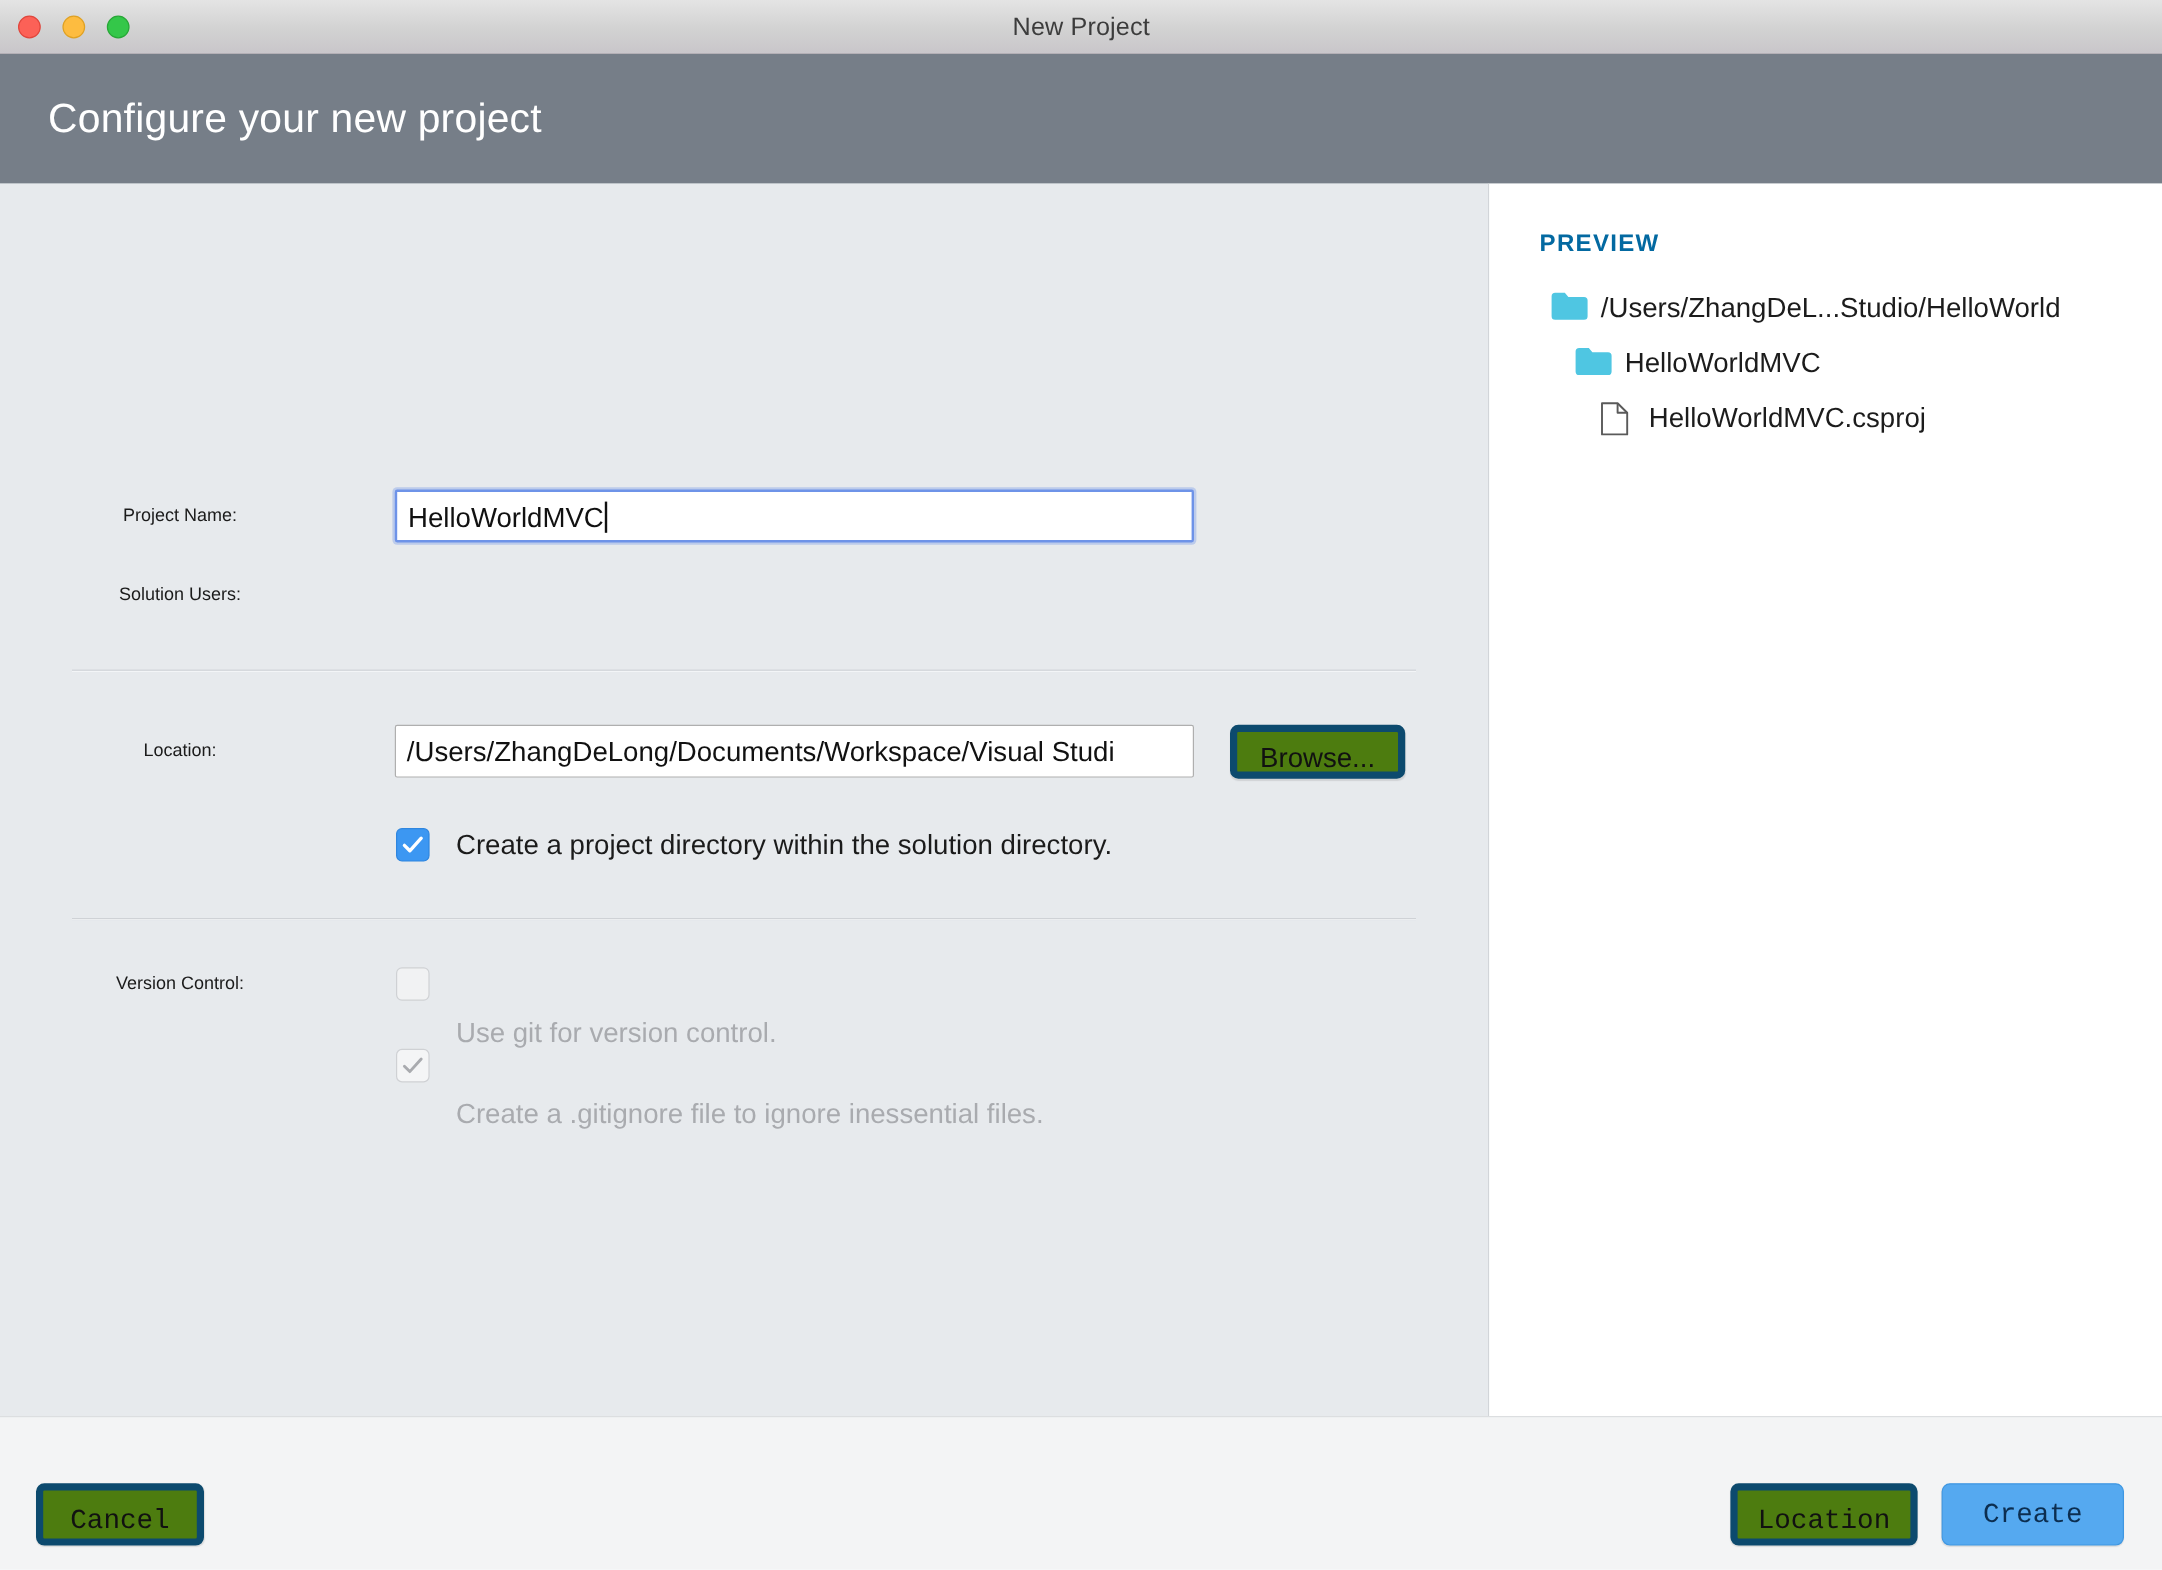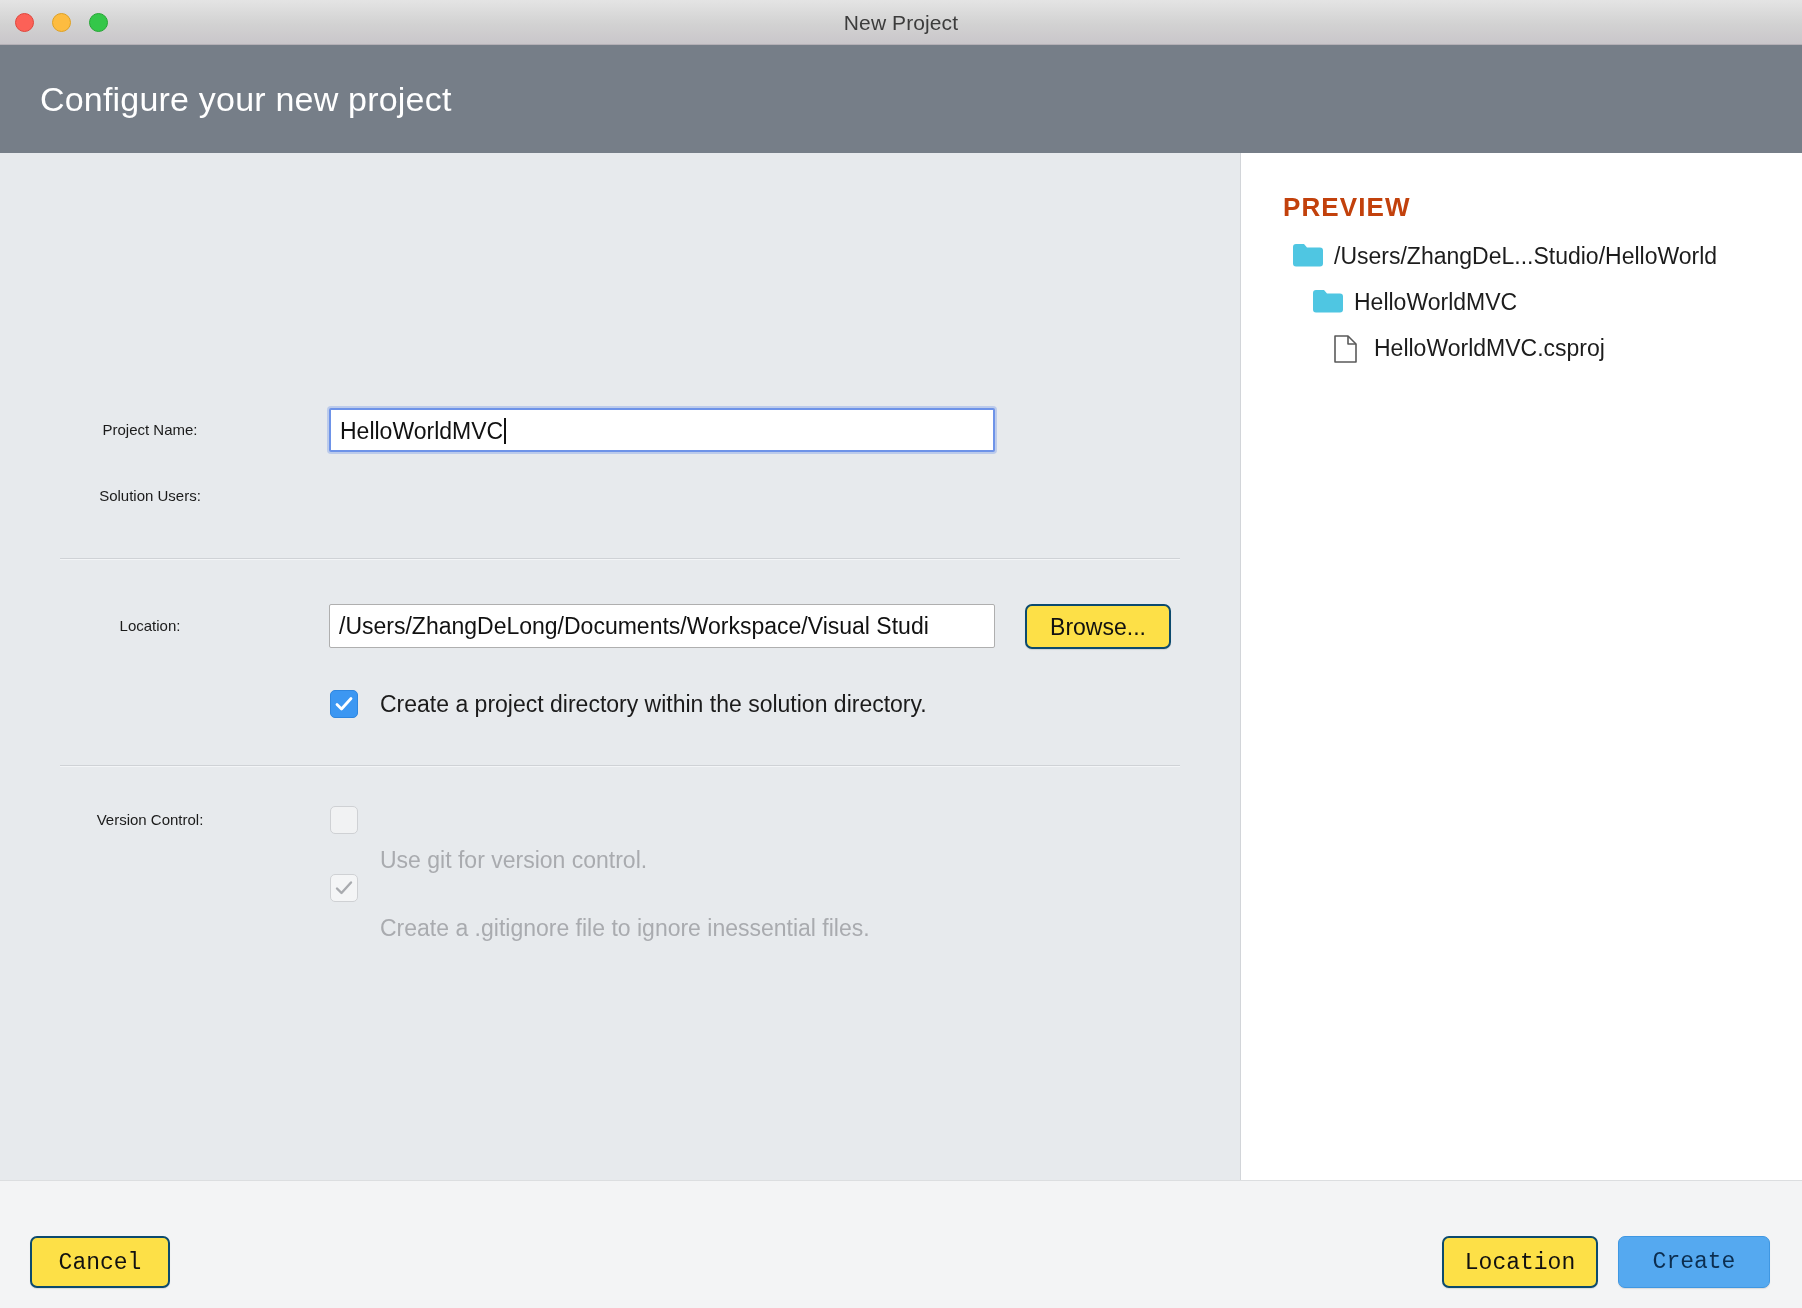--- a/index.html
+++ b/index.html
@@ -137,22 +137,22 @@
     width: 2px;
     height: 26px;
     background: #111111;
     vertical-align: -5px;
     margin-left: 1px;
   }
 
   
   .push-button {
     position: absolute;
-    background: #fde047;
-    border: 2px solid #0c4a6e;
+    background: #4d7c0f;
+    border: 6px solid #0c4a6e;
     border-radius: 7px;
     box-shadow: 0 1px 1px rgba(0,0,0,0.10);
     font-size: 23px;
     color: #111111;
     text-align: center;
     box-sizing: border-box;
   }
   .push-button.primary {
     background: #55A9F0;
     border: 1px solid #3F97E2;
@@ -198,23 +198,23 @@
     height: 1px;
     background: #CFD2D6;
     border-bottom: 1px solid #F3F5F7;
   }
 
   
   #preview-title {
     position: absolute;
     left: 1283px;
     top: 192px;
-    font-size: 26px;
+    font-size: 20px;
     font-weight: bold;
-    color: #c2410c;
+    color: #0369a1;
     letter-spacing: 1.1px;
   }
   .tree-row {
     position: absolute;
     height: 36px;
   }
   .tree-icon {
     position: absolute;
     left: 0;
     top: 2px;

